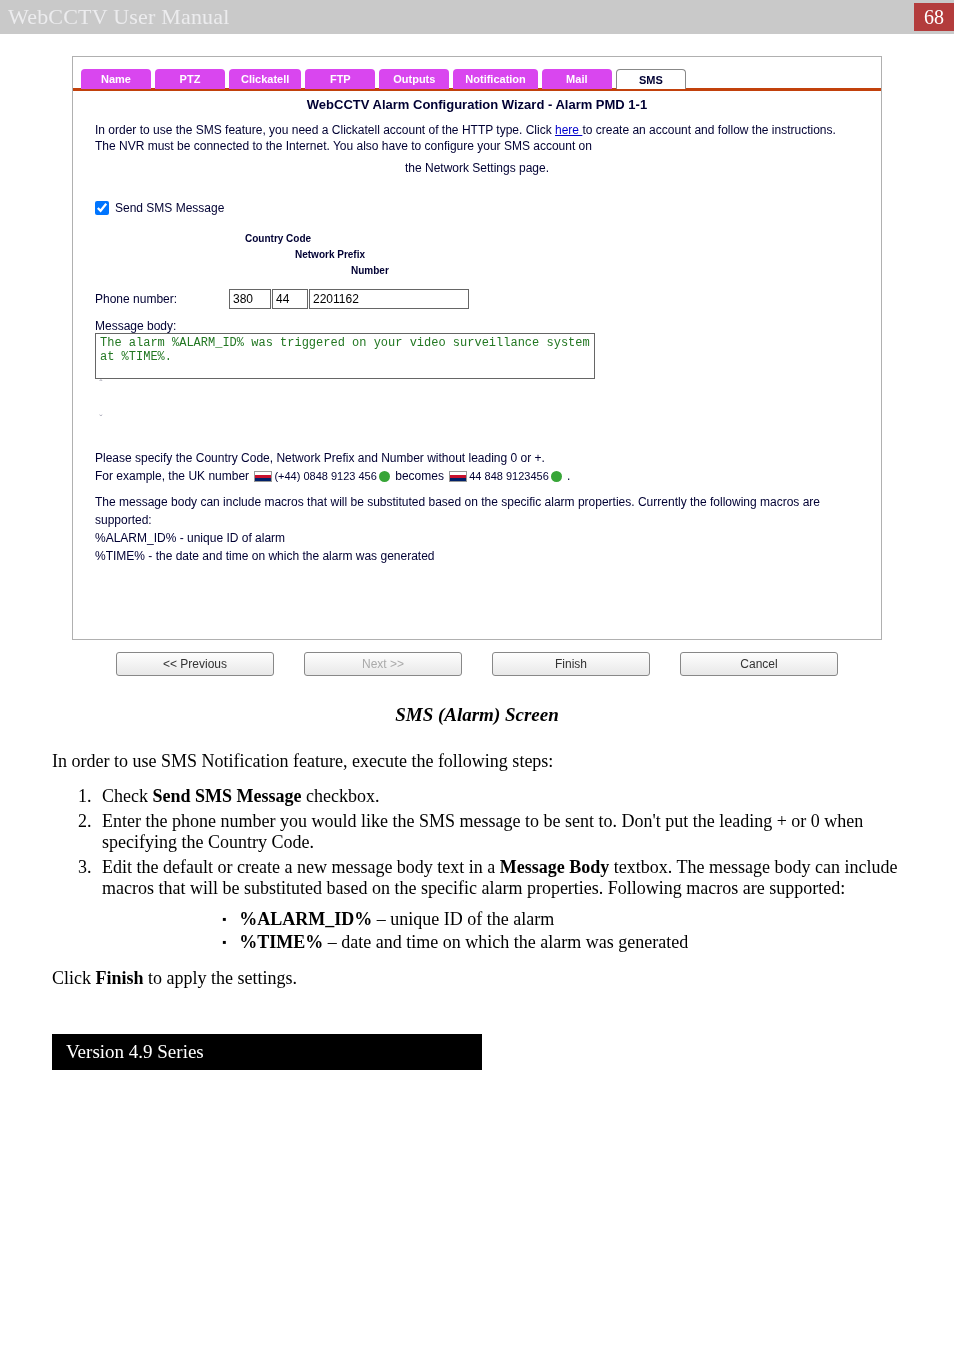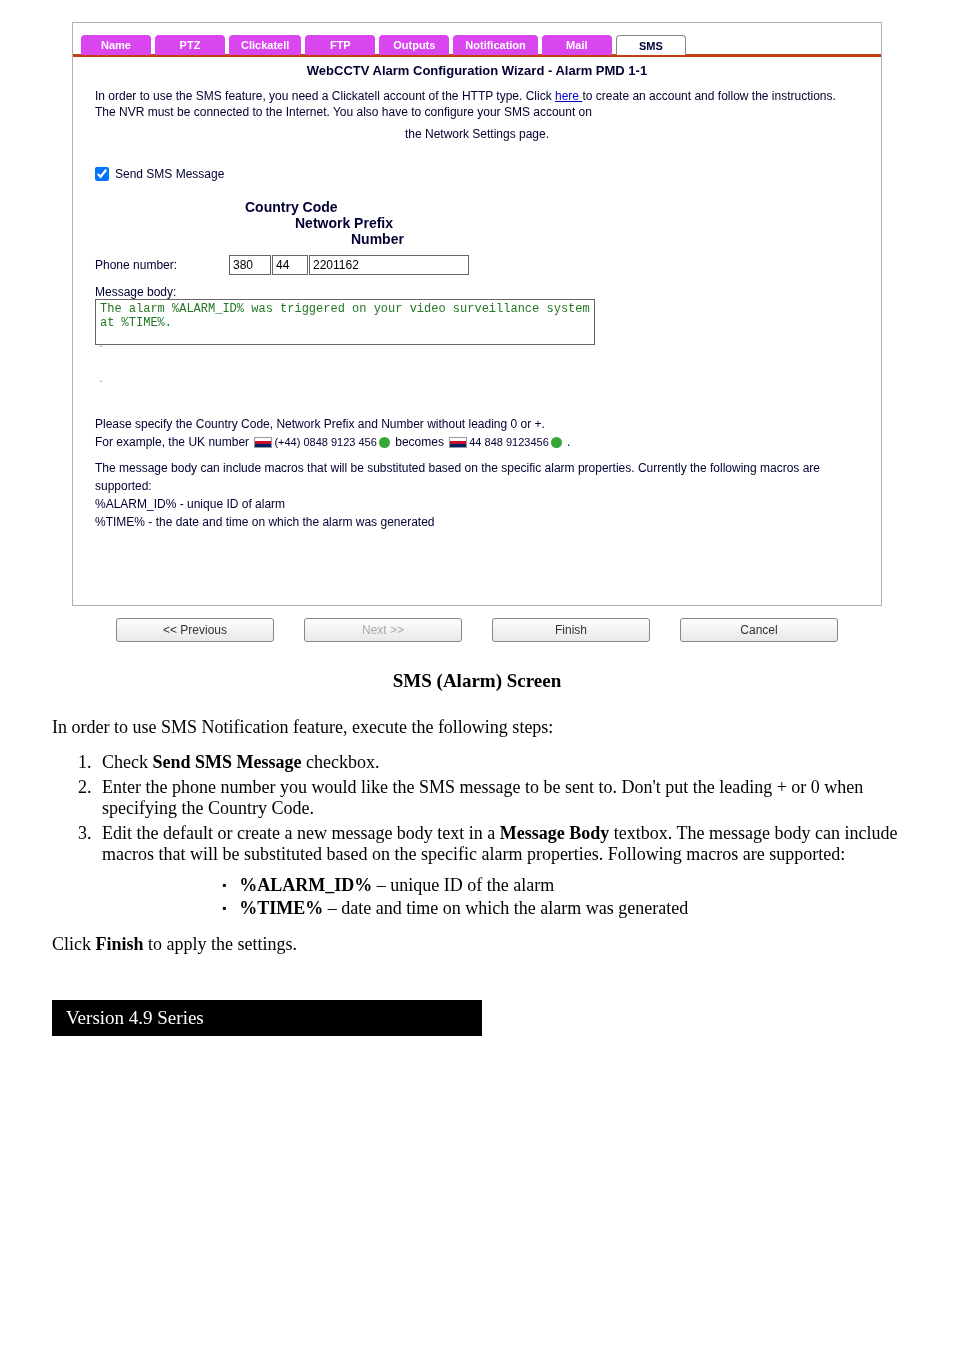--- a/index.html
+++ b/index.html
@@ -15,21 +15,21 @@
   .tab { background: #d946ef; color: #fff; font-size: 11px; font-family: Verdana, Arial, sans-serif; font-weight: bold; padding: 4px 12px; height: 20px; display: flex; align-items: center; border-top-left-radius: 4px; border-top-right-radius: 4px; min-width: 70px; justify-content: center; }
   .tab.active { background: #fff; color: #000033; border: 1px solid #888; border-bottom: none; }
   .wiz-body { border-top: 3px solid #c2410c; margin-top: -1px; padding: 4px 22px 14px 22px; font-family: Verdana, Arial, sans-serif; font-size: 12px; color: #000033; }
   .wiz-title { text-align: center; font-weight: bold; font-size: 13px; padding: 2px 0 10px 0; }
   .wiz-intro { font-size: 12px; line-height: 1.35; text-align: left; padding: 0 0 6px 0; }
   .wiz-intro a { color: #0000cc; text-decoration: underline; }
   .wiz-intro-line2 { text-align: center; padding: 0 0 20px 0; }
   .chk-row { display: flex; align-items: center; gap: 6px; margin: 4px 0 18px 0; }
   .chk-row input { width: 14px; height: 14px; }
   .cols-wrap { margin-left: 150px; }
-  .col-lbl { font-weight: bold; font-size: 14px; color: #000033;}
+  .col-lbl { font-weight: bold; font-size: 10px; color: #000033;}
   .col-stack { position: relative; height: 54px; }
   .col-cc { position: absolute; left: 0; top: 0; }
   .col-np { position: absolute; left: 50px; top: 16px; }
   .col-nm { position: absolute; left: 106px; top: 32px; }
   .phone-row { display: flex; align-items: center; margin: 2px 0 10px 0; }
   .lbl-left { width: 134px; color: #000033; font-size: 12px; }
   .phone-in { font-family: Verdana, Arial, sans-serif; font-size: 12px; border: 1px solid #666; padding: 1px 3px; height: 20px; background: #fff; }
   .phone-cc { width: 42px; margin-right: 1px; }
   .phone-np { width: 36px; margin-right: 1px; }
   .phone-num { width: 160px; }
@@ -38,33 +38,40 @@
   .scroll-icons { width: 18px; display: flex; flex-direction: column; justify-content: space-between; height: 46px; margin-left: -2px; }
   .scroll-icons span { font-size: 10px; color: #a0a0b0; text-align: center; width: 16px; }
   .help-block { margin-top: 24px; font-size: 12px; line-height: 1.5; color: #000033; }
   .help-block .chip-flag { display: inline-block; width: 18px; height: 11px; background: linear-gradient(#fff 0 33%, #c8102e 33% 66%, #012169 66% 100%); vertical-align: middle; border: 1px solid #999; margin: 0 2px; }
   .chip-txt { display: inline-block; vertical-align: middle; font-size: 11px; }
   .chip-green { display: inline-block; width: 11px; height: 11px; border-radius: 50%; background: #37a537; vertical-align: middle; margin: 0 2px; }
   .sep { height: 8px; }
   .btn-row { display: flex; gap: 30px; padding: 12px 44px 14px 44px; margin: 0 auto; width: 810px; justify-content: flex-start; }
   .win-btn { font-family: Tahoma, Arial, sans-serif; font-size: 12px; width: 170px; height: 24px; border: 1px solid #888; border-radius: 3px; background: linear-gradient(#fefefe, #e8e8e8); display: flex; align-items: center; justify-content: center; color: #333; }
   .win-btn.disabled { color: #aaa; }
-  .caption { text-align: center; font-weight: bold; font-size: 19px; margin: 14px 0 24px 0; font-family: "Times New Roman", serif; }
+  .caption { text-align: center; font-style: italic; font-weight: bold; font-size: 19px; margin: 14px 0 24px 0; font-family: "Times New Roman", serif; }
   .body-text { font-size: 18px; line-height: 1.25; }
   ol.steps { margin: 14px 0 10px 44px; font-size: 18px; }
   ol.steps li { margin-bottom: 4px; padding-left: 6px; }
   ul.macros { list-style: none; margin: 10px 0 14px 170px; font-size: 18px; }
   ul.macros li { margin-bottom: 2px; }
   ul.macros li::before { content: "▪ "; font-size: 12px; position: relative; top: -2px; padding-right: 10px; }
   .footer-band { background: #000; color: #fff; font-size: 19px; padding: 7px 14px; width: 430px; margin-top: 44px; }
 </style>
 </head>
 <body>
 
 <div class="wrap">
+  <div class="top-band">
+    <div class="top-left">WebCCTV User Manual</div>
+    <div class="top-spacer"></div>
+    <div class="top-page">
+        <span>68</span>
+      </div>
+  </div>
 
   <div class="page">
 
     <div class="screenshot">
       <div class="tabbar">
         <div class="tab">Name</div>
         <div class="tab">PTZ</div>
         <div class="tab">Clickatell</div>
         <div class="tab">FTP</div>
         <div class="tab">Outputs</div>

